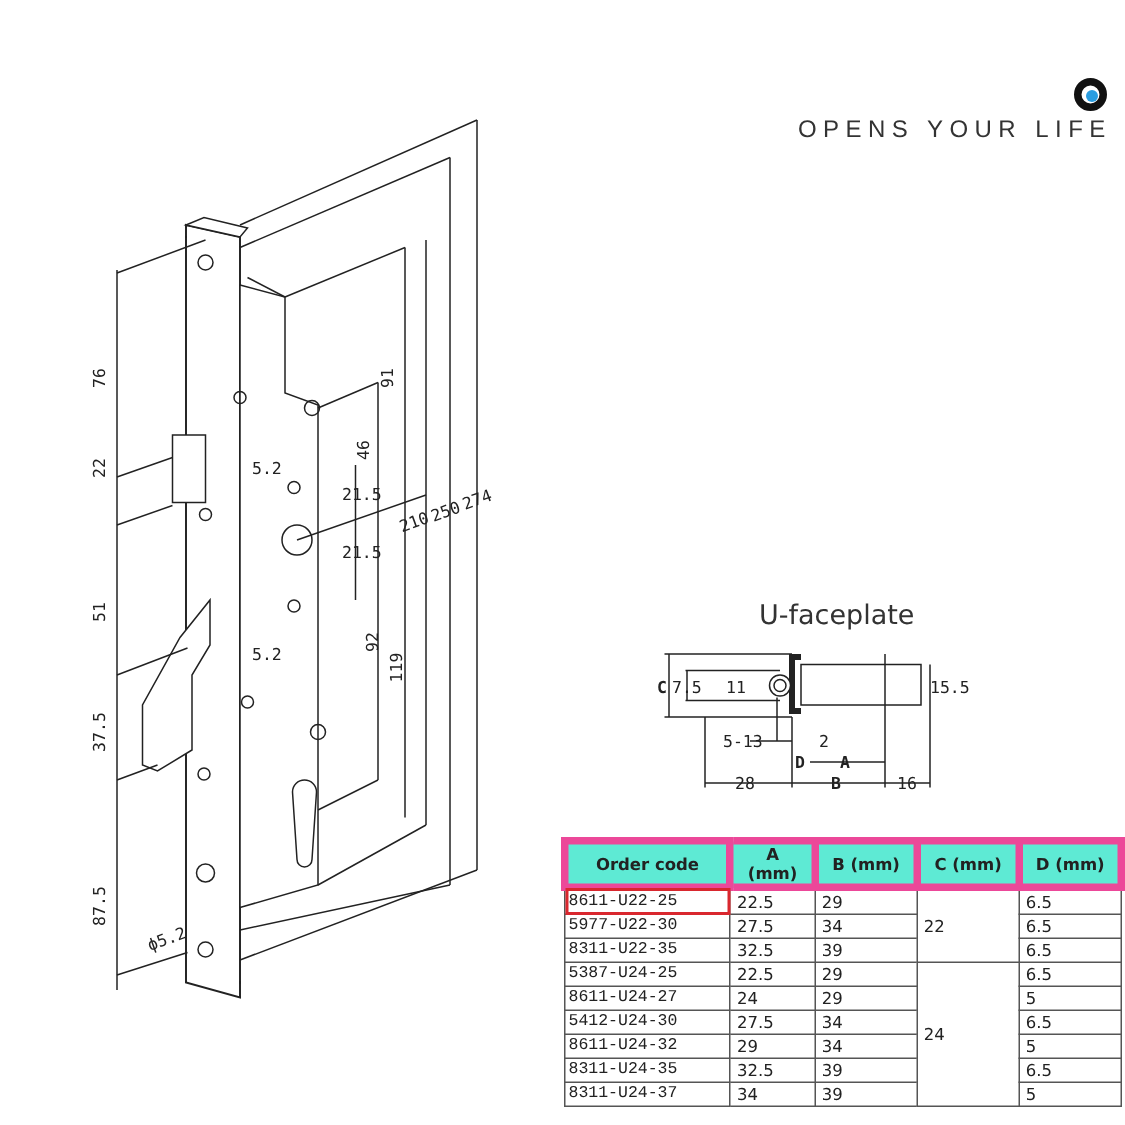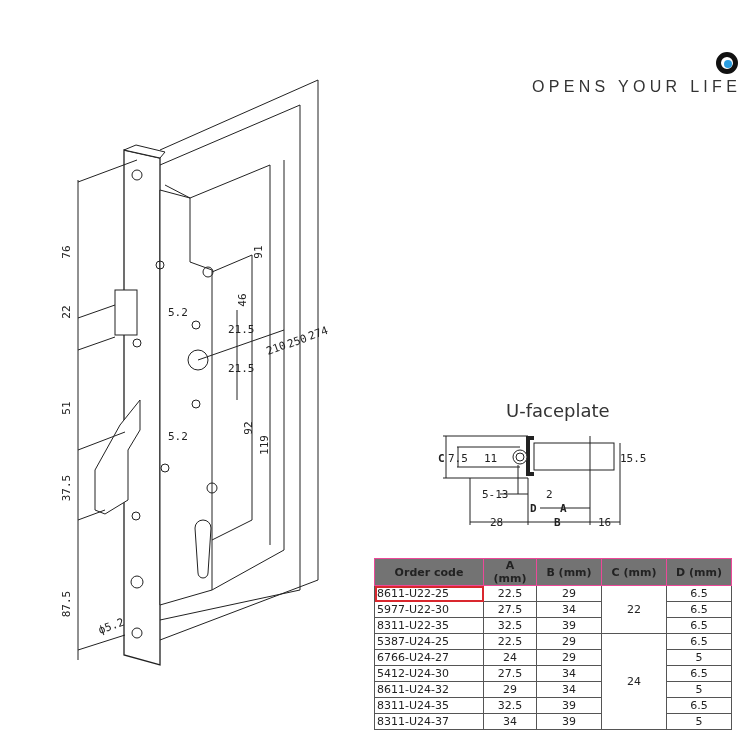--- a/index.html
+++ b/index.html
@@ -6,24 +6,24 @@
   body{width:750px;height:750px;position:relative;overflow:hidden;font-family:"DejaVu Sans",sans-serif;color:#222;}
   .logo{position:absolute;left:500px;top:18px;width:245px;height:80px;}
   .logo-word{position:absolute;left:0;top:0;font-family:"Liberation Sans",sans-serif;font-weight:bold;font-size:54px;letter-spacing:-1px;color:#111;line-height:60px;}
   .logo-dot{position:absolute;left:216px;top:34px;width:22px;height:22px;border-radius:50%;border:5px solid #111;box-sizing:border-box;background:#fff;}
   .logo-dot::after{content:"";position:absolute;left:3px;top:3px;width:8px;height:8px;border-radius:50%;background:#2a9de0;}
   .logo-tag{position:absolute;left:32px;top:60px;font-family:"Liberation Sans",sans-serif;font-size:16px;letter-spacing:4.3px;color:#333;}
   svg.drawing{position:absolute;left:0;top:0;}
   .dim{font-family:"DejaVu Sans Mono",monospace;font-size:11px;fill:#222;}
   .uf-title{position:absolute;left:506px;top:400px;font-size:18px;color:#333;}
   table.spec{position:absolute;left:374px;top:558px;border-collapse:collapse;font-family:"DejaVu Sans",sans-serif;font-size:11px;}
-  table.spec th{background:#737373;font-weight:bold;border:1px solid #ec4899;padding:0 4px;height:16px;color:#222;}
+  table.spec th{background:#5eead4;font-weight:bold;border:5px solid #ec4899;padding:0 4px;height:16px;color:#222;}
   table.spec td{border:1px solid #555;padding:0 4px;height:15px;line-height:15px;color:#222;}
-  table.spec td.c{text-align:center;}
-  table.spec td.code{padding-left:2px;}
+  table.spec td.c{}
+  table.spec td.code{padding-left:2px;font-family:Liberation Mono, monospace;}
   table.spec td.sel{outline:2px solid #d9272e;outline-offset:-2px;}
 </style>
 </head>
 <body>
 
 <div class="logo">
   <span class="logo-dot"></span>
   <span class="logo-tag">OPENS YOUR LIFE</span>
 </div>
 
@@ -161,21 +161,21 @@
         <td class="c">6.5</td>
       </tr>
     <tr>
         <td class="code">5387-U24-25</td>
         <td class="c">22.5</td>
         <td class="c">29</td>
         <td class="c" rowspan="6">24</td>
         <td class="c">6.5</td>
       </tr>
     <tr>
-        <td class="code">6766-U24-27</td>
+        <td class="code">8611-U24-27</td>
         <td class="c">24</td>
         <td class="c">29</td>
         <td class="c">5</td>
       </tr>
     <tr>
         <td class="code">5412-U24-30</td>
         <td class="c">27.5</td>
         <td class="c">34</td>
         <td class="c">6.5</td>
       </tr>

